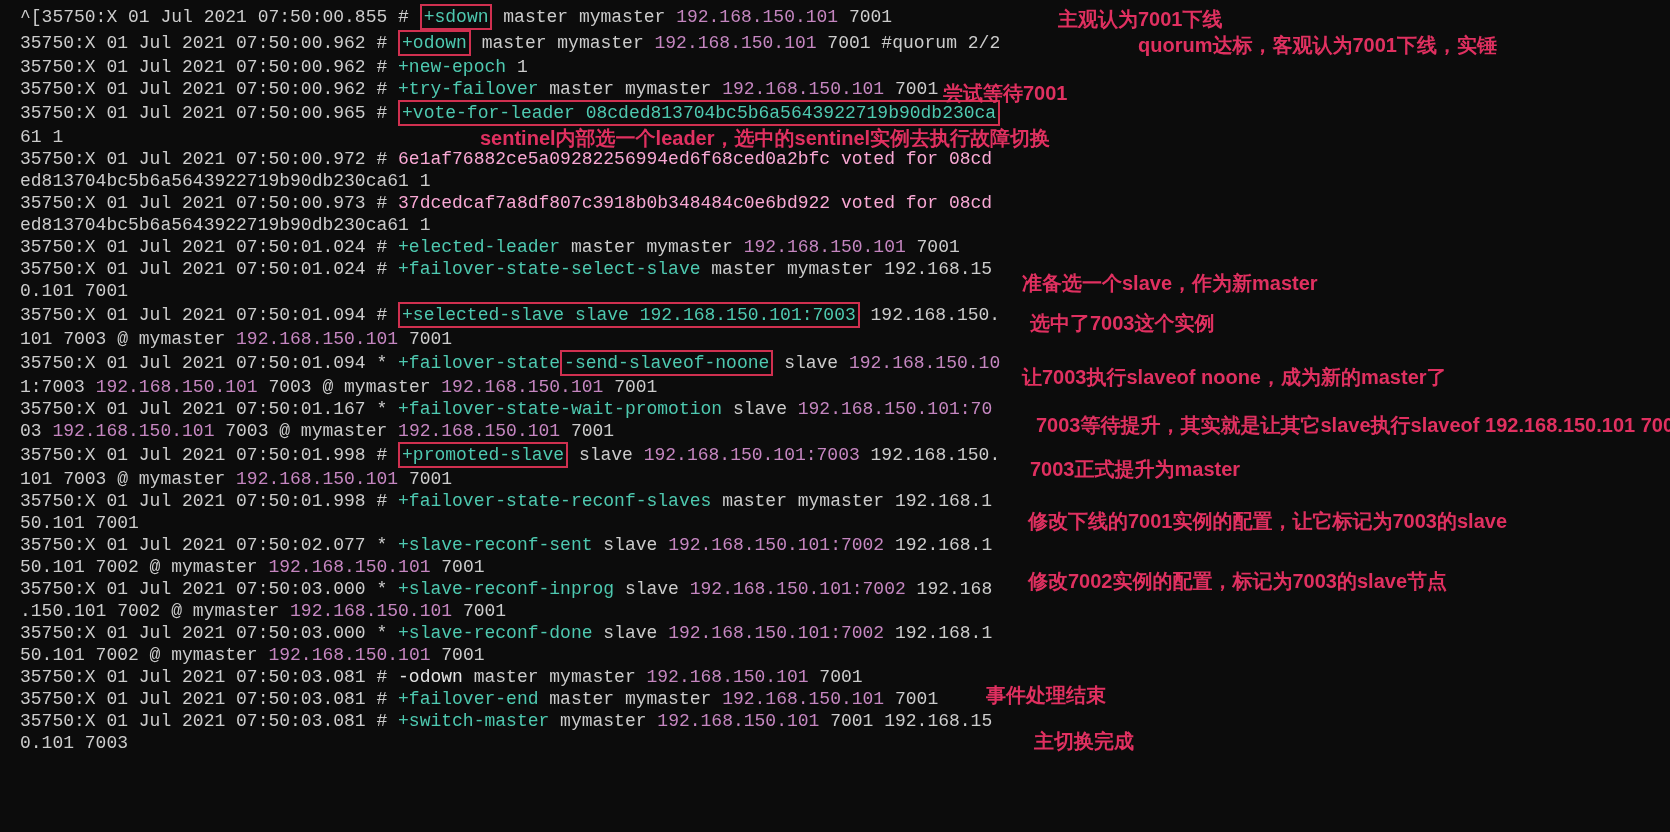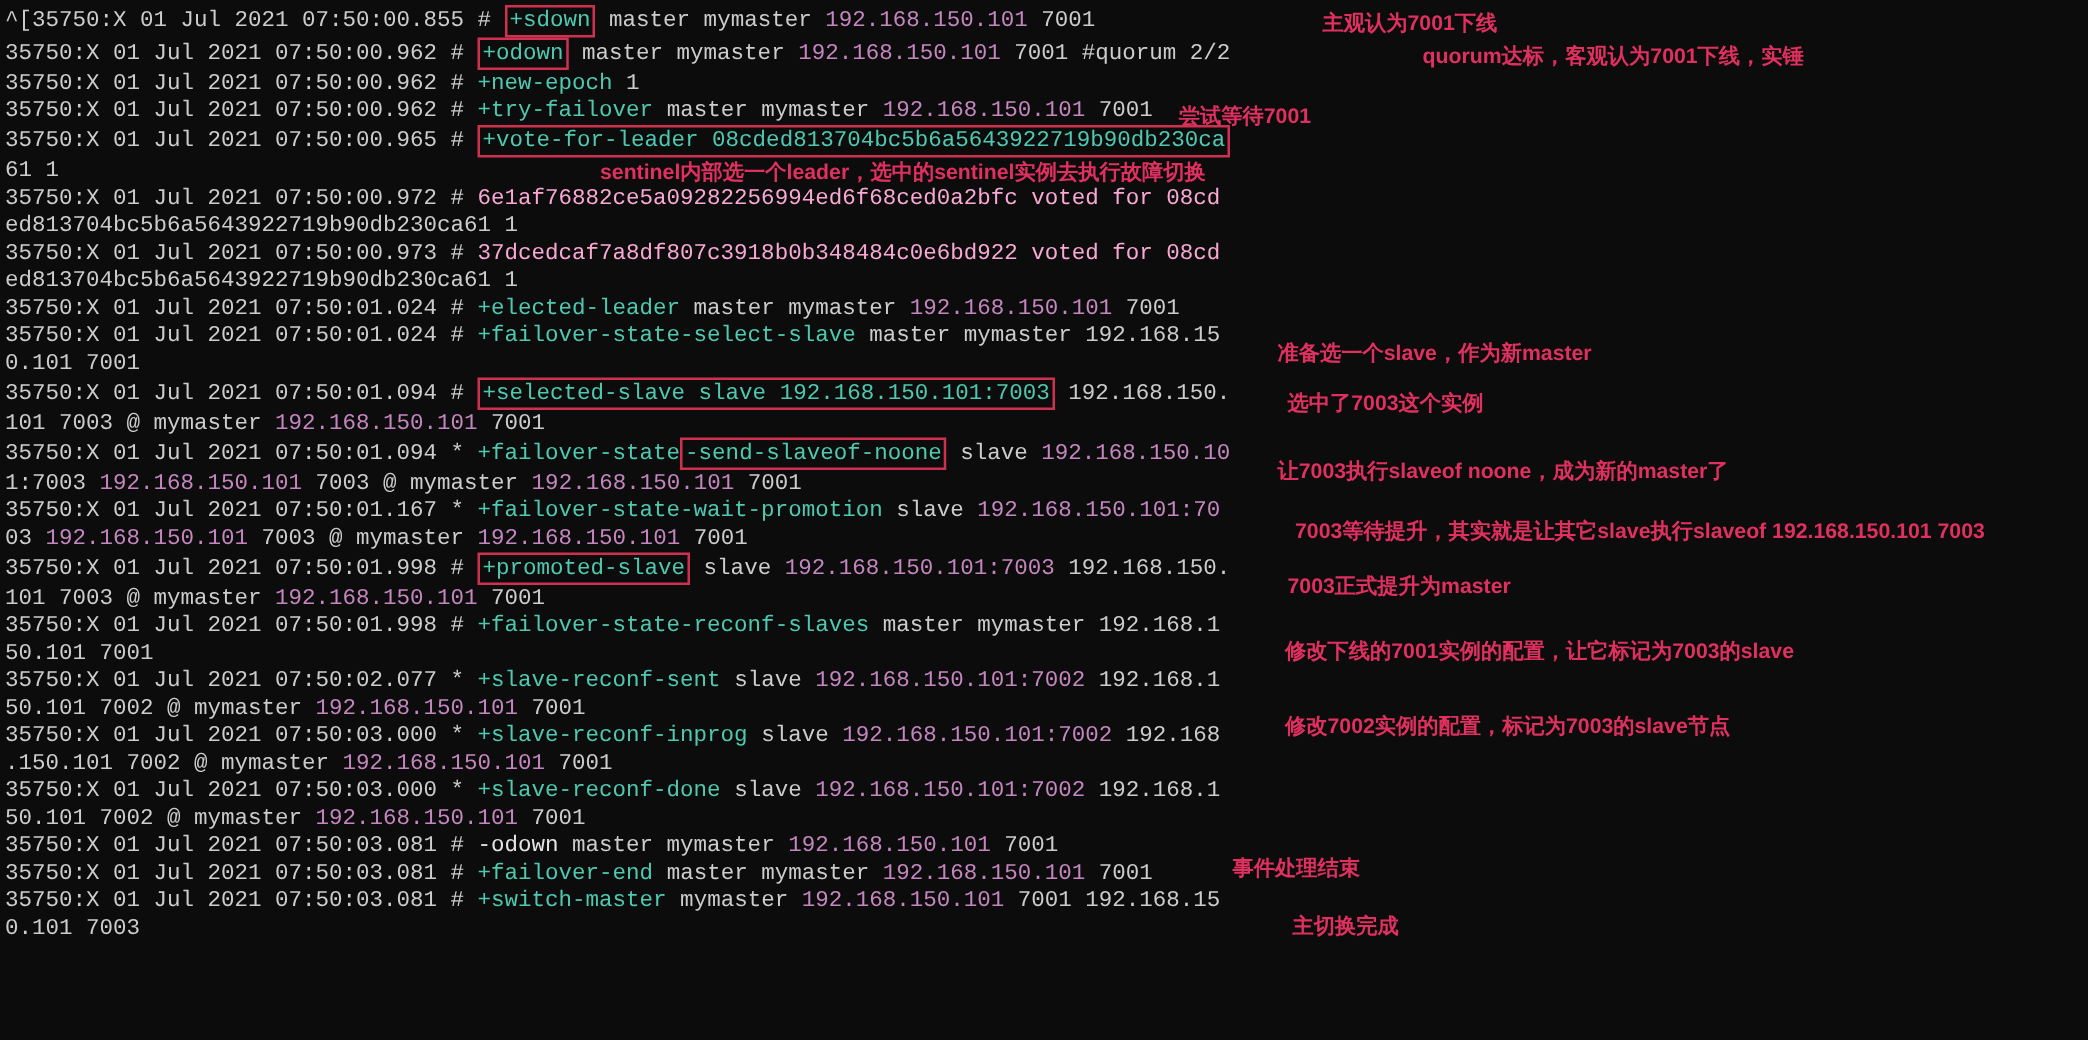--- a/index.html
+++ b/index.html
@@ -1,19 +1,19 @@
 <!DOCTYPE html>
 <html><head>
 <meta charset="utf-8">
 <style>
   html,body{margin:0;padding:0;background:#0c0c0c;color:#ccc;font-family:"Consolas","Courier New",monospace;font-size:18px;line-height:22px;width:1670px;height:832px;overflow:hidden}
-  .term{position:relative;padding:4px 4px;white-space:pre-wrap;word-break:break-all}
+  .term{position:relative;padding:4px 20px;white-space:pre-wrap;word-break:break-all}
   .w{color:#f9a8d4}
   .ip{color:#c586c0}
   .evt{color:#4ec9b0}
   .evt-od{color:#e5e5e5}
   .box{border:2px solid #d03050;padding:0 2px;display:inline-block}
-  .anno{position:absolute;color:#e03060;font-family:"Microsoft YaHei","SimHei",sans-serif;font-weight:bold;font-size:17px;white-space:nowrap}
+  .anno{position:absolute;color:#e03060;font-family:"Microsoft YaHei","SimHei",sans-serif;font-weight:bold;font-size:20px;white-space:nowrap}
 </style>
 </head>
 <body>
 
 <div class="term" id="term"><div><span>^[35750:X 01 Jul 2021 07:50:00.855 # </span><span class="evt box">+sdown</span><span> master mymaster </span><span class="ip">192.168.150.101</span><span> 7001</span></div><div><span>35750:X 01 Jul 2021 07:50:00.962 # </span><span class="evt box">+odown</span><span> master mymaster </span><span class="ip">192.168.150.101</span><span> 7001 #quorum 2/2</span></div><div><span>35750:X 01 Jul 2021 07:50:00.962 # </span><span class="evt">+new-epoch</span><span> 1</span></div><div><span>35750:X 01 Jul 2021 07:50:00.962 # </span><span class="evt">+try-failover</span><span> master mymaster </span><span class="ip">192.168.150.101</span><span> 7001</span></div><div><span>35750:X 01 Jul 2021 07:50:00.965 # </span><span class="evt box">+vote-for-leader 08cded813704bc5b6a5643922719b90db230ca</span></div><div><span>61 1</span></div><div><span>35750:X 01 Jul 2021 07:50:00.972 # </span><span class="w">6e1af76882ce5a09282256994ed6f68ced0a2bfc voted for 08cd</span></div><div><span>ed813704bc5b6a5643922719b90db230ca61 1</span></div><div><span>35750:X 01 Jul 2021 07:50:00.973 # </span><span class="w">37dcedcaf7a8df807c3918b0b348484c0e6bd922 voted for 08cd</span></div><div><span>ed813704bc5b6a5643922719b90db230ca61 1</span></div><div><span>35750:X 01 Jul 2021 07:50:01.024 # </span><span class="evt">+elected-leader</span><span> master mymaster </span><span class="ip">192.168.150.101</span><span> 7001</span></div><div><span>35750:X 01 Jul 2021 07:50:01.024 # </span><span class="evt">+failover-state-select-slave</span><span> master mymaster 192.168.15</span></div><div><span>0.101 7001</span></div><div><span>35750:X 01 Jul 2021 07:50:01.094 # </span><span class="evt box">+selected-slave slave 192.168.150.101:7003</span><span> 192.168.150.</span></div><div><span>101 7003 @ mymaster </span><span class="ip">192.168.150.101</span><span> 7001</span></div><div><span>35750:X 01 Jul 2021 07:50:01.094 * </span><span class="evt">+failover-state</span><span class="evt box">-send-slaveof-noone</span><span> slave </span><span class="ip">192.168.150.10</span></div><div><span>1:7003 </span><span class="ip">192.168.150.101</span><span> 7003 @ mymaster </span><span class="ip">192.168.150.101</span><span> 7001</span></div><div><span>35750:X 01 Jul 2021 07:50:01.167 * </span><span class="evt">+failover-state-wait-promotion</span><span> slave </span><span class="ip">192.168.150.101:70</span></div><div><span>03 </span><span class="ip">192.168.150.101</span><span> 7003 @ mymaster </span><span class="ip">192.168.150.101</span><span> 7001</span></div><div><span>35750:X 01 Jul 2021 07:50:01.998 # </span><span class="evt box">+promoted-slave</span><span> slave </span><span class="ip">192.168.150.101:7003</span><span> 192.168.150.</span></div><div><span>101 7003 @ mymaster </span><span class="ip">192.168.150.101</span><span> 7001</span></div><div><span>35750:X 01 Jul 2021 07:50:01.998 # </span><span class="evt">+failover-state-reconf-slaves</span><span> master mymaster 192.168.1</span></div><div><span>50.101 7001</span></div><div><span>35750:X 01 Jul 2021 07:50:02.077 * </span><span class="evt">+slave-reconf-sent</span><span> slave </span><span class="ip">192.168.150.101:7002</span><span> 192.168.1</span></div><div><span>50.101 7002 @ mymaster </span><span class="ip">192.168.150.101</span><span> 7001</span></div><div><span>35750:X 01 Jul 2021 07:50:03.000 * </span><span class="evt">+slave-reconf-inprog</span><span> slave </span><span class="ip">192.168.150.101:7002</span><span> 192.168</span></div><div><span>.150.101 7002 @ mymaster </span><span class="ip">192.168.150.101</span><span> 7001</span></div><div><span>35750:X 01 Jul 2021 07:50:03.000 * </span><span class="evt">+slave-reconf-done</span><span> slave </span><span class="ip">192.168.150.101:7002</span><span> 192.168.1</span></div><div><span>50.101 7002 @ mymaster </span><span class="ip">192.168.150.101</span><span> 7001</span></div><div><span>35750:X 01 Jul 2021 07:50:03.081 # </span><span class="evt-od">-odown</span><span> master mymaster </span><span class="ip">192.168.150.101</span><span> 7001</span></div><div><span>35750:X 01 Jul 2021 07:50:03.081 # </span><span class="evt">+failover-end</span><span> master mymaster </span><span class="ip">192.168.150.101</span><span> 7001</span></div><div><span>35750:X 01 Jul 2021 07:50:03.081 # </span><span class="evt">+switch-master</span><span> mymaster </span><span class="ip">192.168.150.101</span><span> 7001 192.168.15</span></div><div><span>0.101 7003</span></div><div class="anno" style="top: 8px; left: 1058px;">主观认为7001下线</div><div class="anno" style="top: 34px; left: 1138px;">quorum达标，客观认为7001下线，实锤</div><div class="anno" style="top: 82px; left: 943px;">尝试等待7001</div><div class="anno" style="top: 127px; left: 480px;">sentinel内部选一个leader，选中的sentinel实例去执行故障切换</div><div class="anno" style="top: 272px; left: 1022px;">准备选一个slave，作为新master</div><div class="anno" style="top: 312px; left: 1030px;">选中了7003这个实例</div><div class="anno" style="top: 366px; left: 1022px;">让7003执行slaveof noone，成为新的master了</div><div class="anno" style="top: 414px; left: 1036px;">7003等待提升，其实就是让其它slave执行slaveof 192.168.150.101 7003</div><div class="anno" style="top: 458px; left: 1030px;">7003正式提升为master</div><div class="anno" style="top: 510px; left: 1028px;">修改下线的7001实例的配置，让它标记为7003的slave</div><div class="anno" style="top: 570px; left: 1028px;">修改7002实例的配置，标记为7003的slave节点</div><div class="anno" style="top: 684px; left: 986px;">事件处理结束</div><div class="anno" style="top: 730px; left: 1034px;">主切换完成</div></div>
 
 </body></html>

